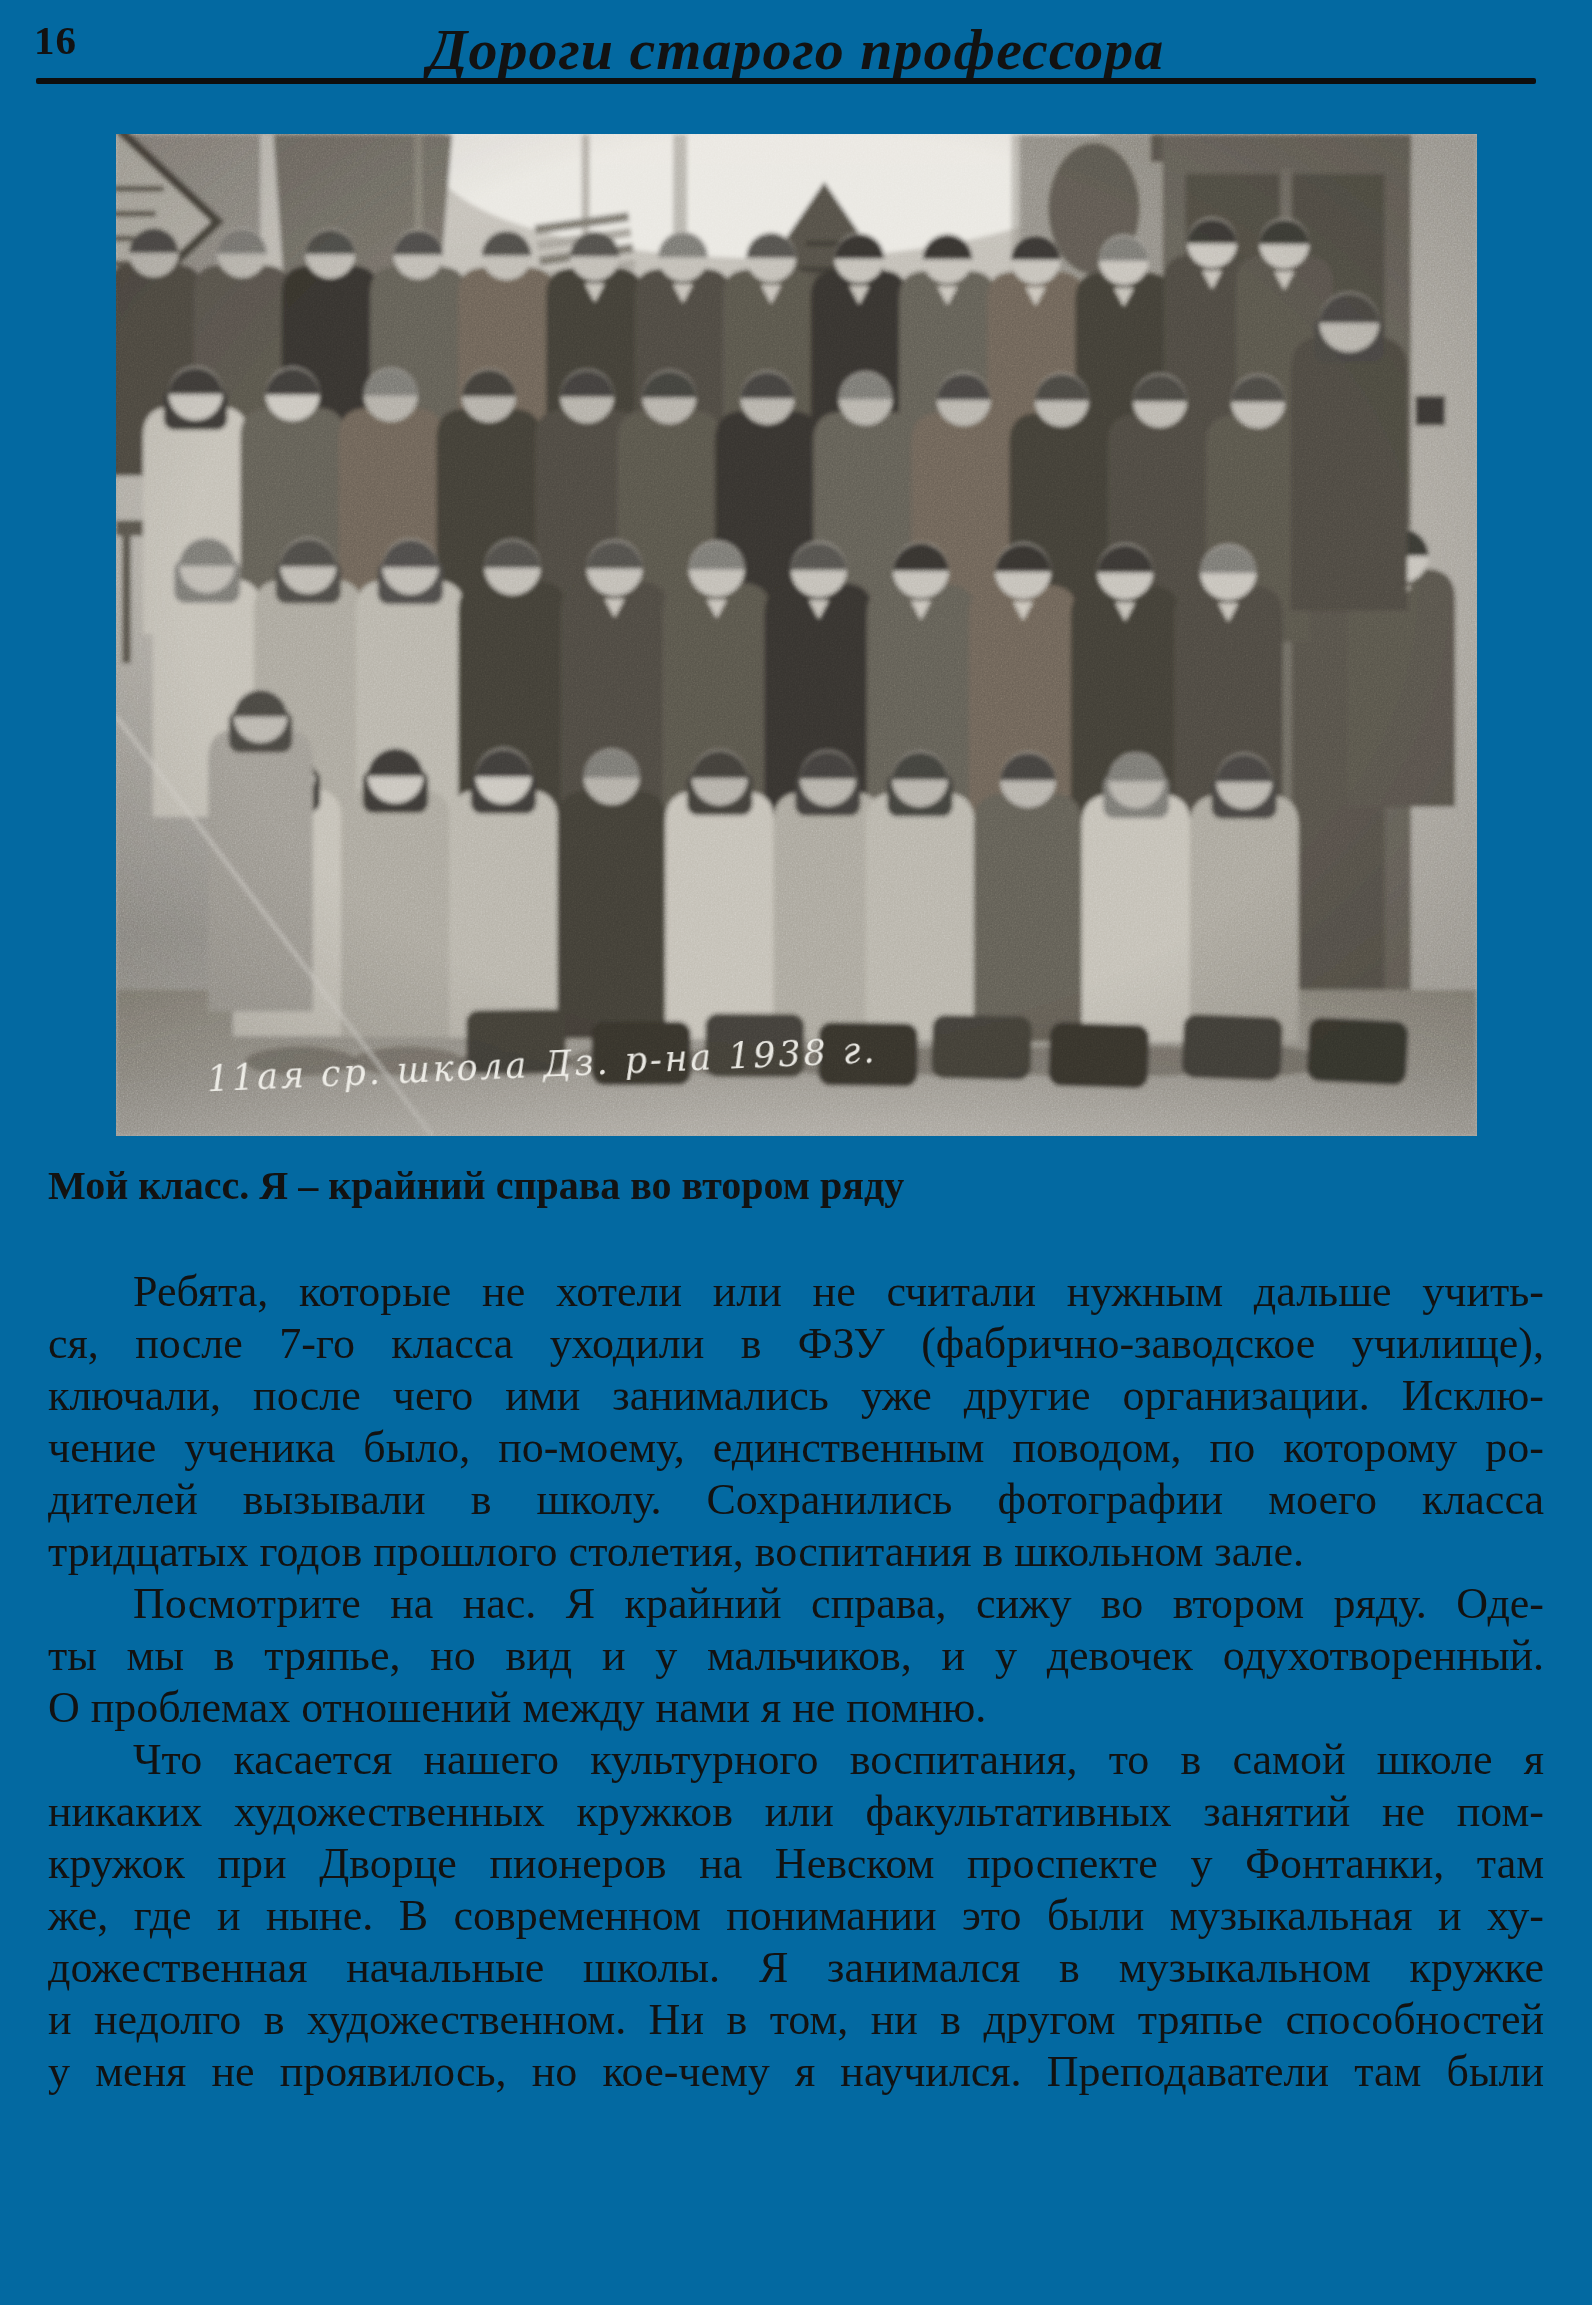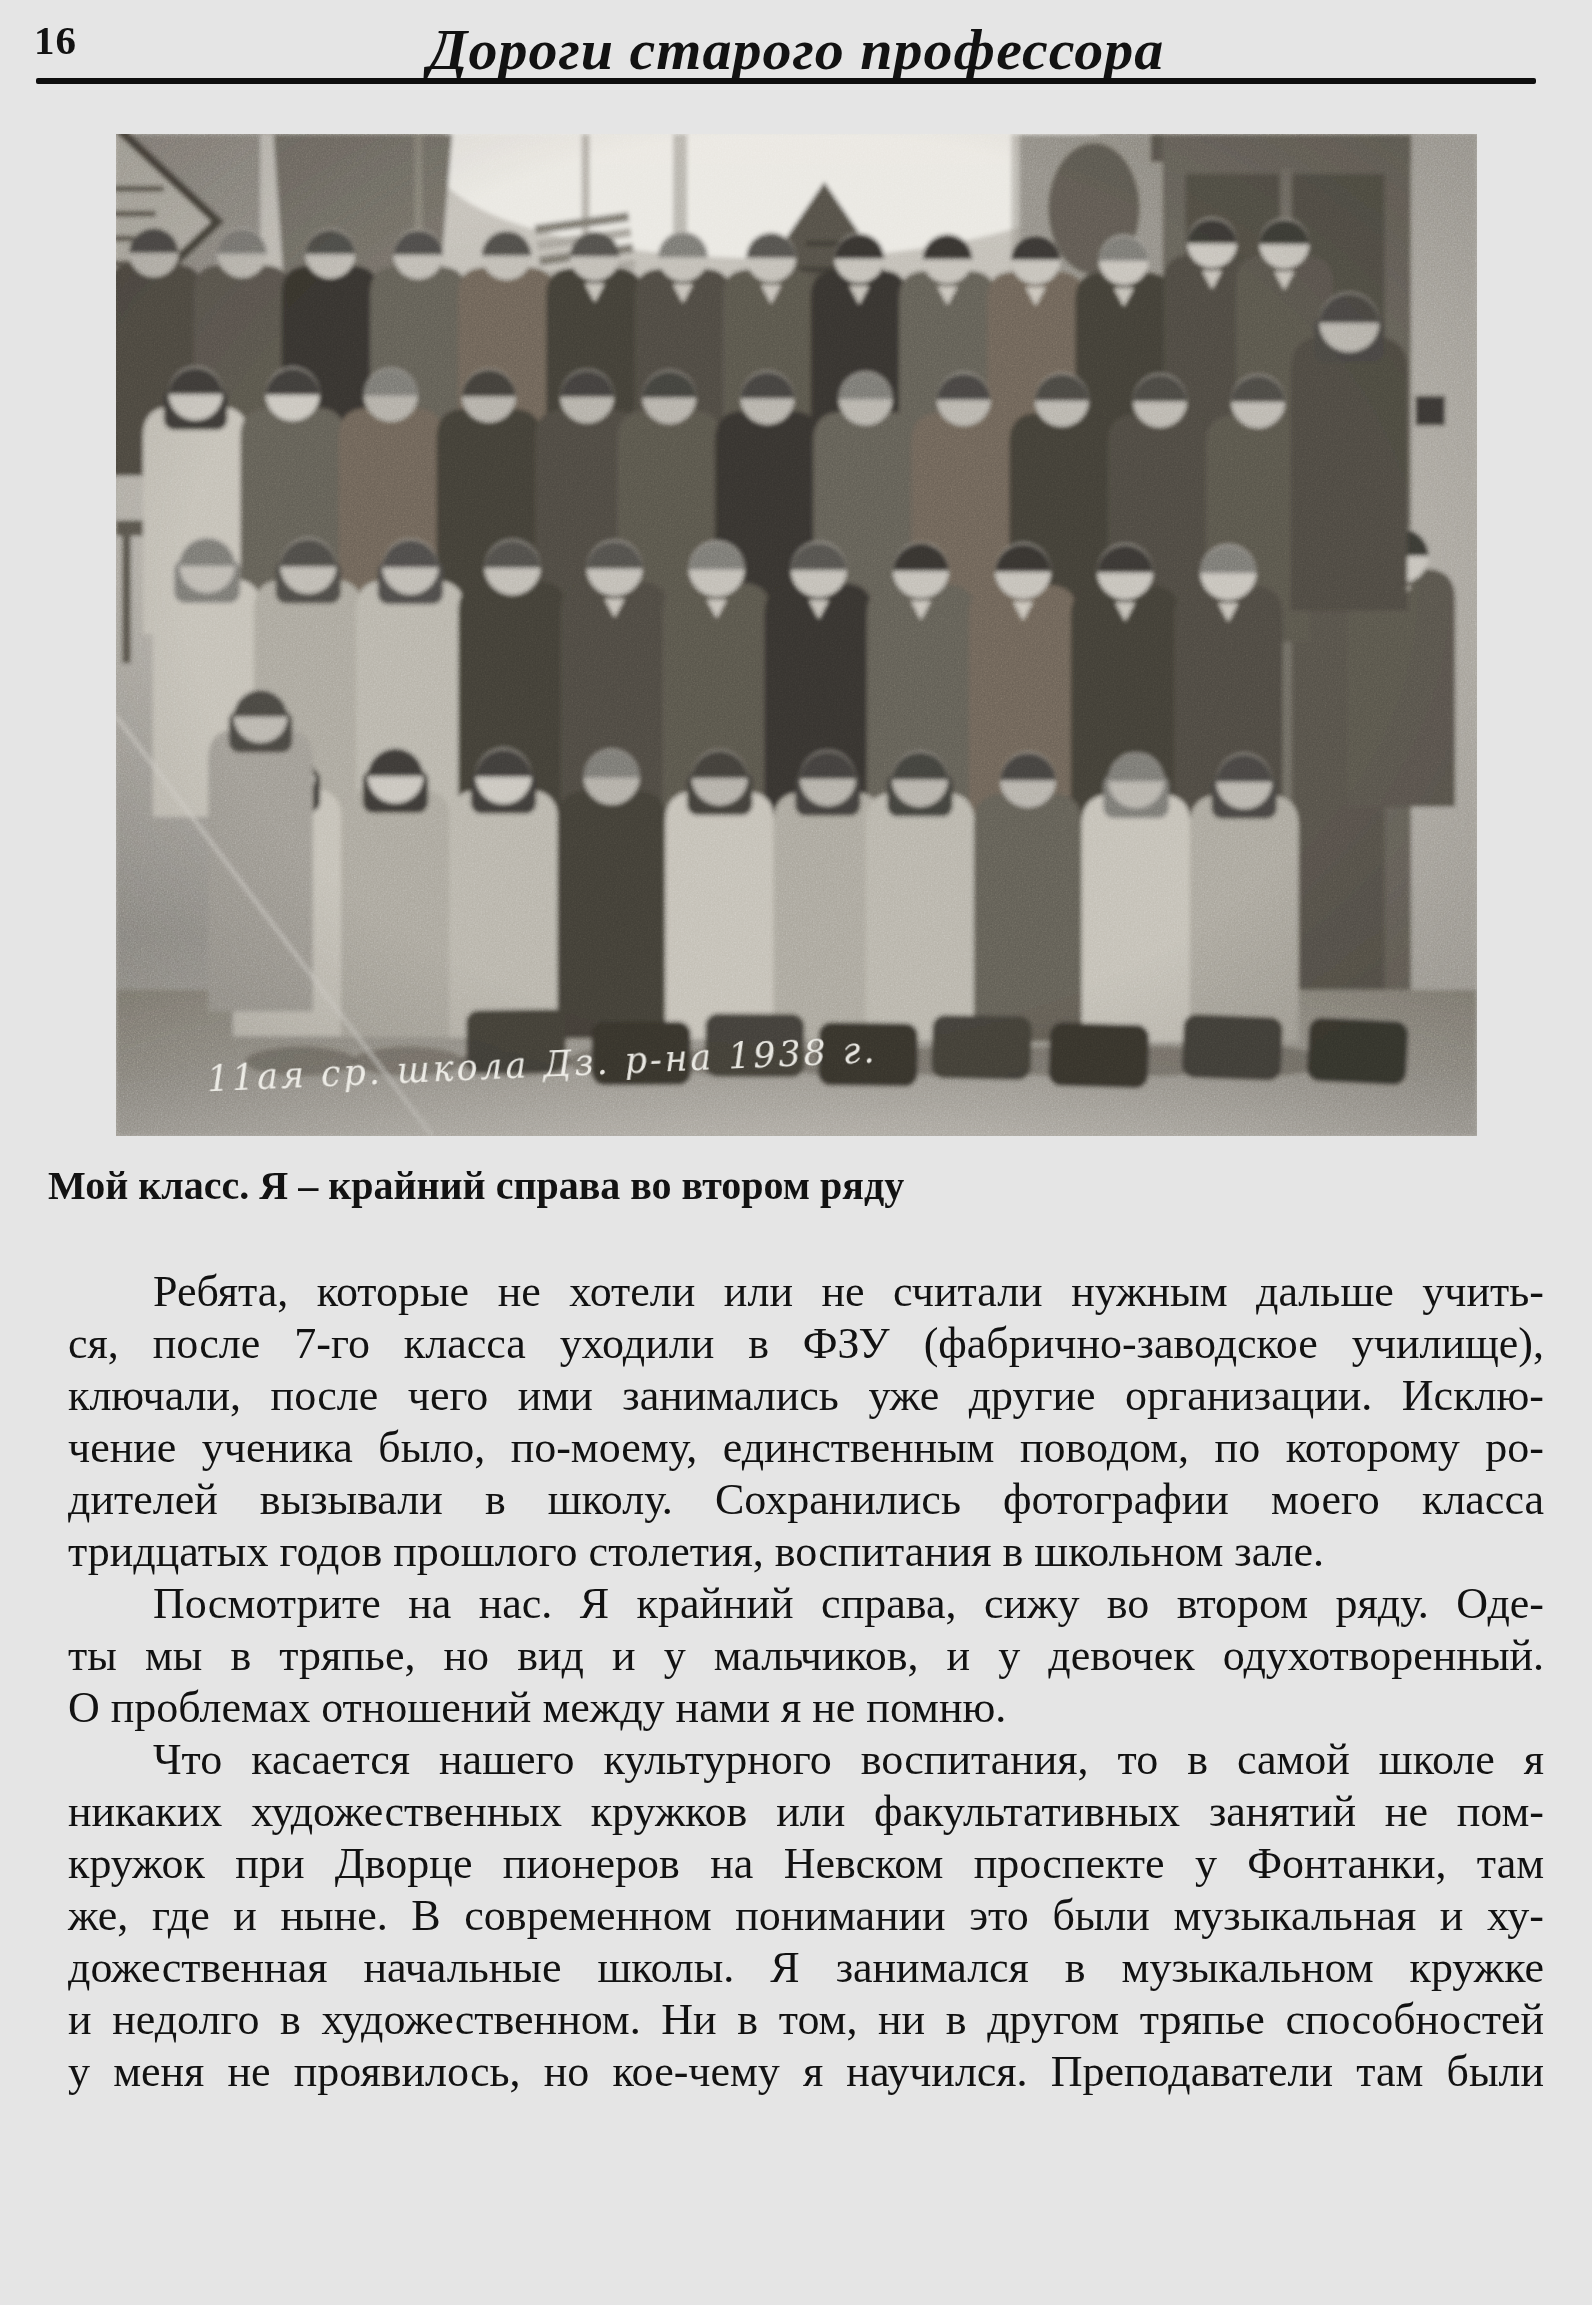--- a/index.html
+++ b/index.html
@@ -1,19 +1,19 @@
 <!DOCTYPE html>
 <html lang="ru"><head>
 <meta charset="utf-8">
 <style>
   html,body{margin:0;padding:0;background:#ffffff;}
   .page{
     position:relative;
     width:1592px;height:2305px;
-    background:#e5e5e5;
+    background:#0369a1;
     color:#121212;
     font-family:"Liberation Serif", serif;
     overflow:hidden;
   }
   
   .page-number{
     position:absolute;left:34px;top:16px;
     font-size:41px;font-weight:bold;letter-spacing:1px;
   }
   .running-title{
@@ -39,21 +39,21 @@
   }
   
   .body-text{
     position:absolute;left:48px;top:1266px;width:1496px;
     font-size:44px;line-height:52px;
   }
   .bline{
     text-align:justify;
     text-align-last:justify;
     white-space:normal;
-    height:52px;overflow:visible;margin-left:20px;
+    height:52px;overflow:visible;
   }
   .bline.indent{text-indent:85px;}
   .bline.plain{text-align-last:left;}
 </style>
 </head>
 <body>
 
 <div class="page">
 
   <div class="page-number">16</div>

